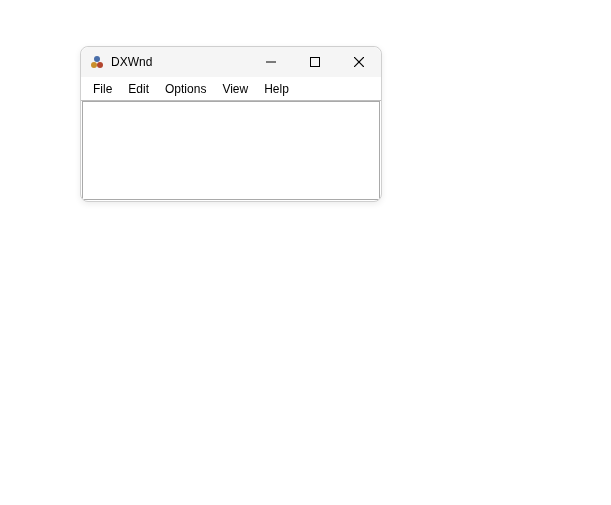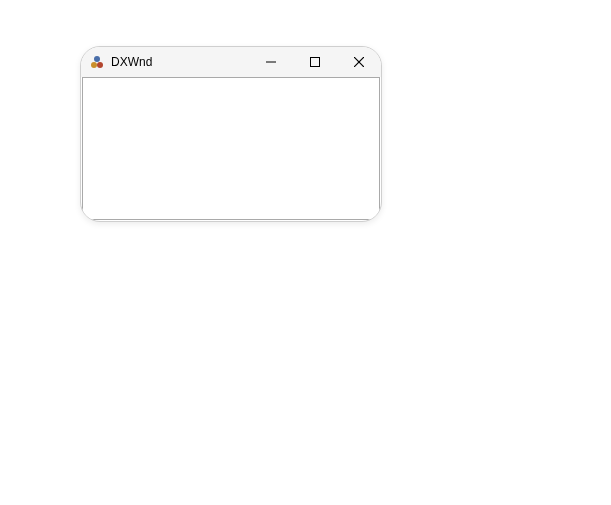--- a/index.html
+++ b/index.html
@@ -8,24 +8,24 @@
       background: #ffffff;
       width: 611px;
       height: 505px;
       position: relative;
     }
     .window {
       position: absolute;
       left: 80px;
       top: 46px;
       width: 302px;
-      height: 176px;
+      height: 156px;
       background: #ffffff;
       border: 1px solid #cfcfcf;
-      border-radius: 20px;
+      border-radius: 8px;
       box-shadow: 0 2px 6px rgba(0,0,0,0.08);
       display: flex;
       flex-direction: column;
       overflow: hidden;
     }
     .titlebar {
       height: 30px;
       display: flex;
       align-items: center;
       padding-left: 8px;
@@ -109,14 +109,21 @@
         </svg>
       </div>
       <div class="win-btn">
         <svg width="10" height="10" viewBox="0 0 10 10">
           <line x1="0" y1="0" x2="10" y2="10" stroke="#000" stroke-width="1.2"></line>
           <line x1="10" y1="0" x2="0" y2="10" stroke="#000" stroke-width="1.2"></line>
         </svg>
       </div>
     </div>
   </div>
+  <div class="menubar">
+    <span class="menu-item">File</span>
+    <span class="menu-item">Edit</span>
+    <span class="menu-item">Options</span>
+    <span class="menu-item">View</span>
+    <span class="menu-item">Help</span>
+  </div>
   <div class="client-area"></div>
 </div>
 
 </body></html>

